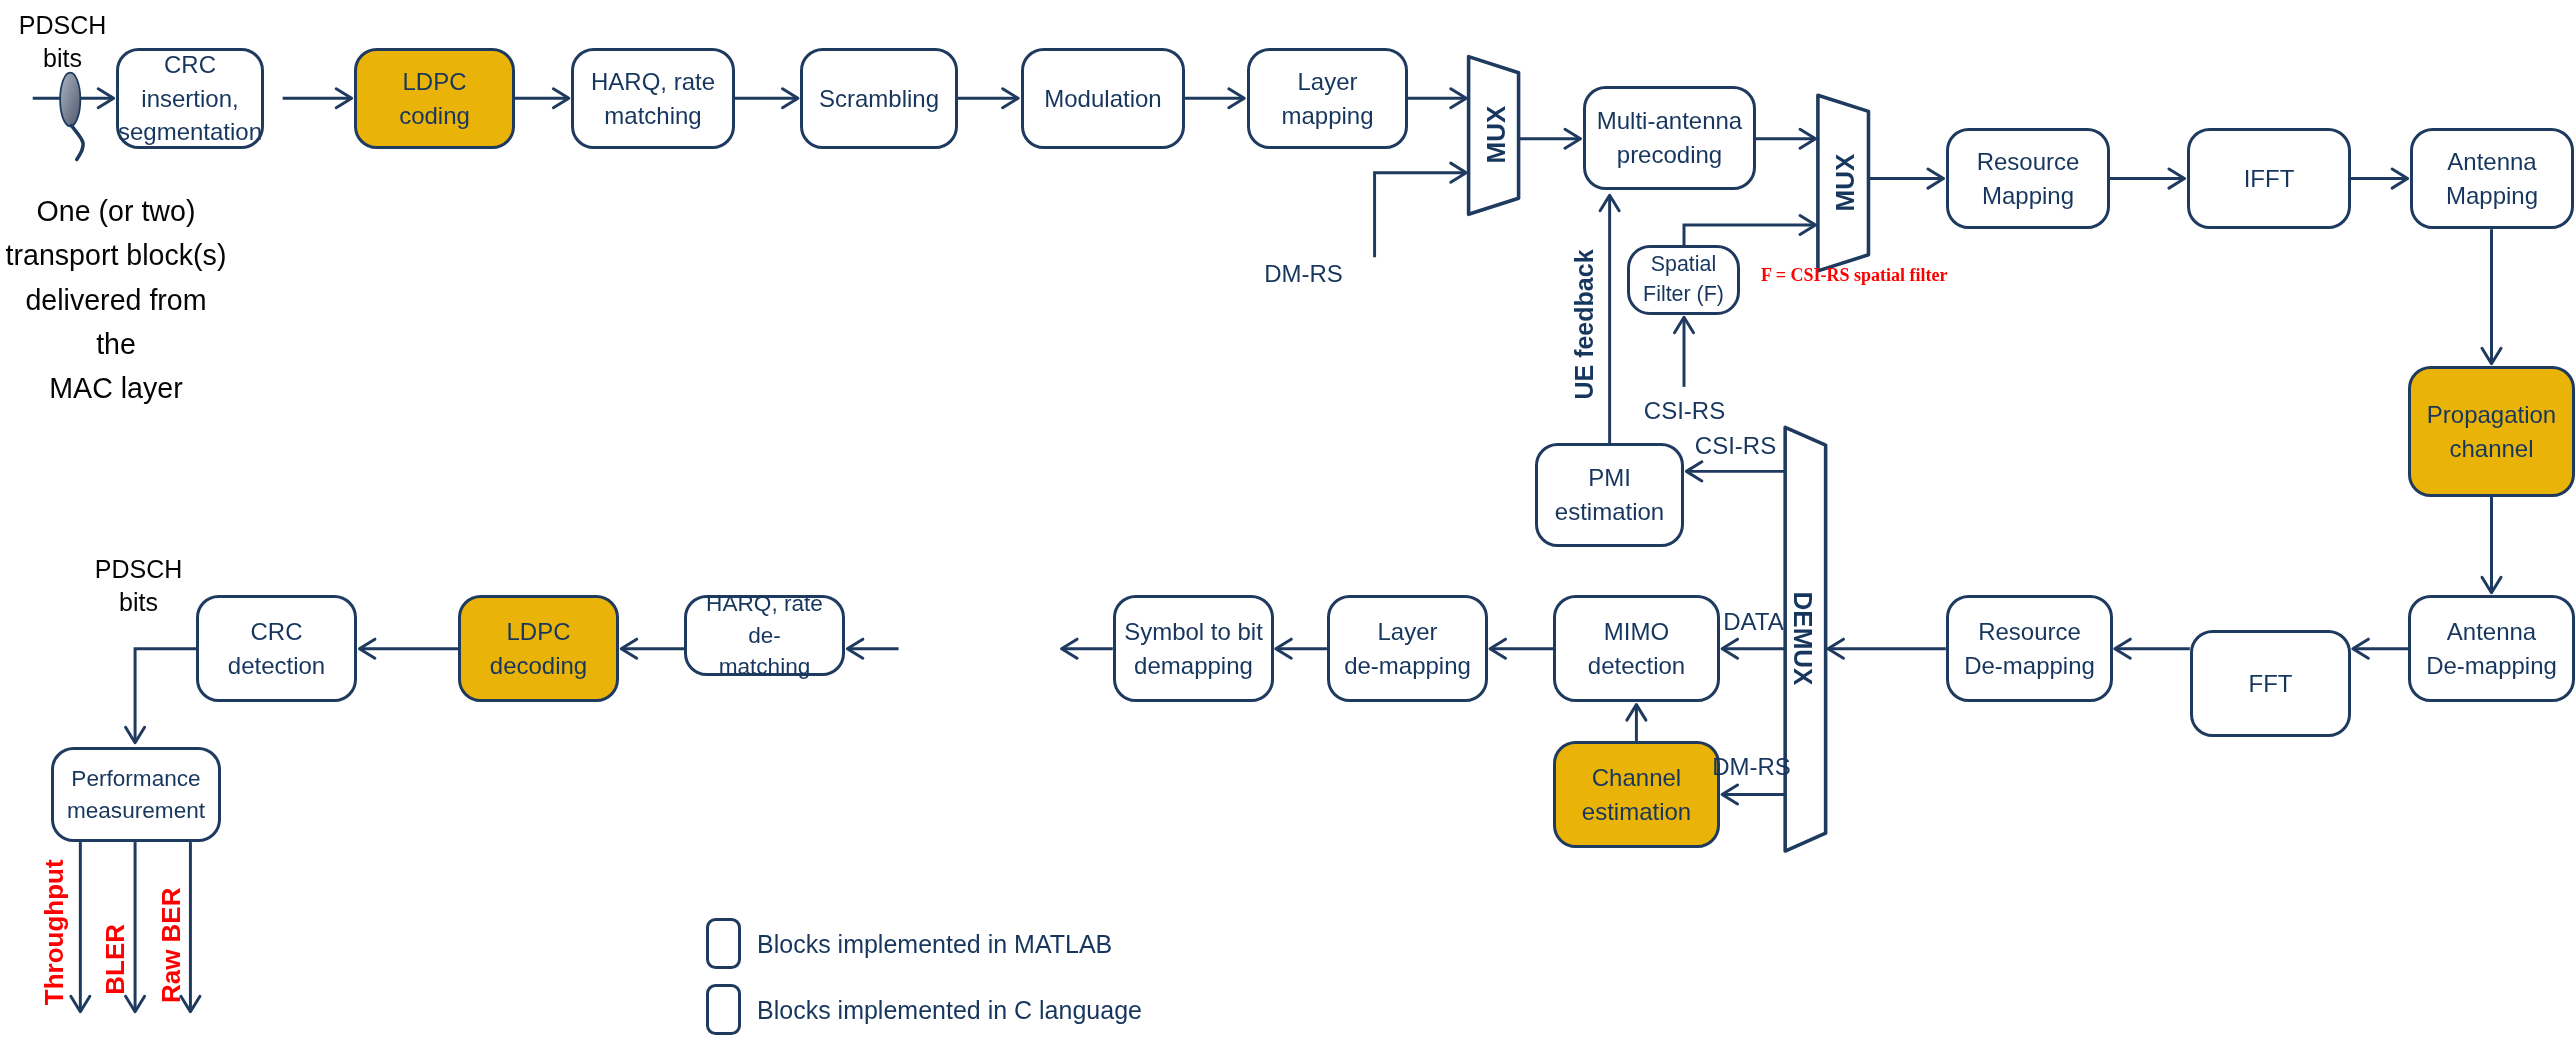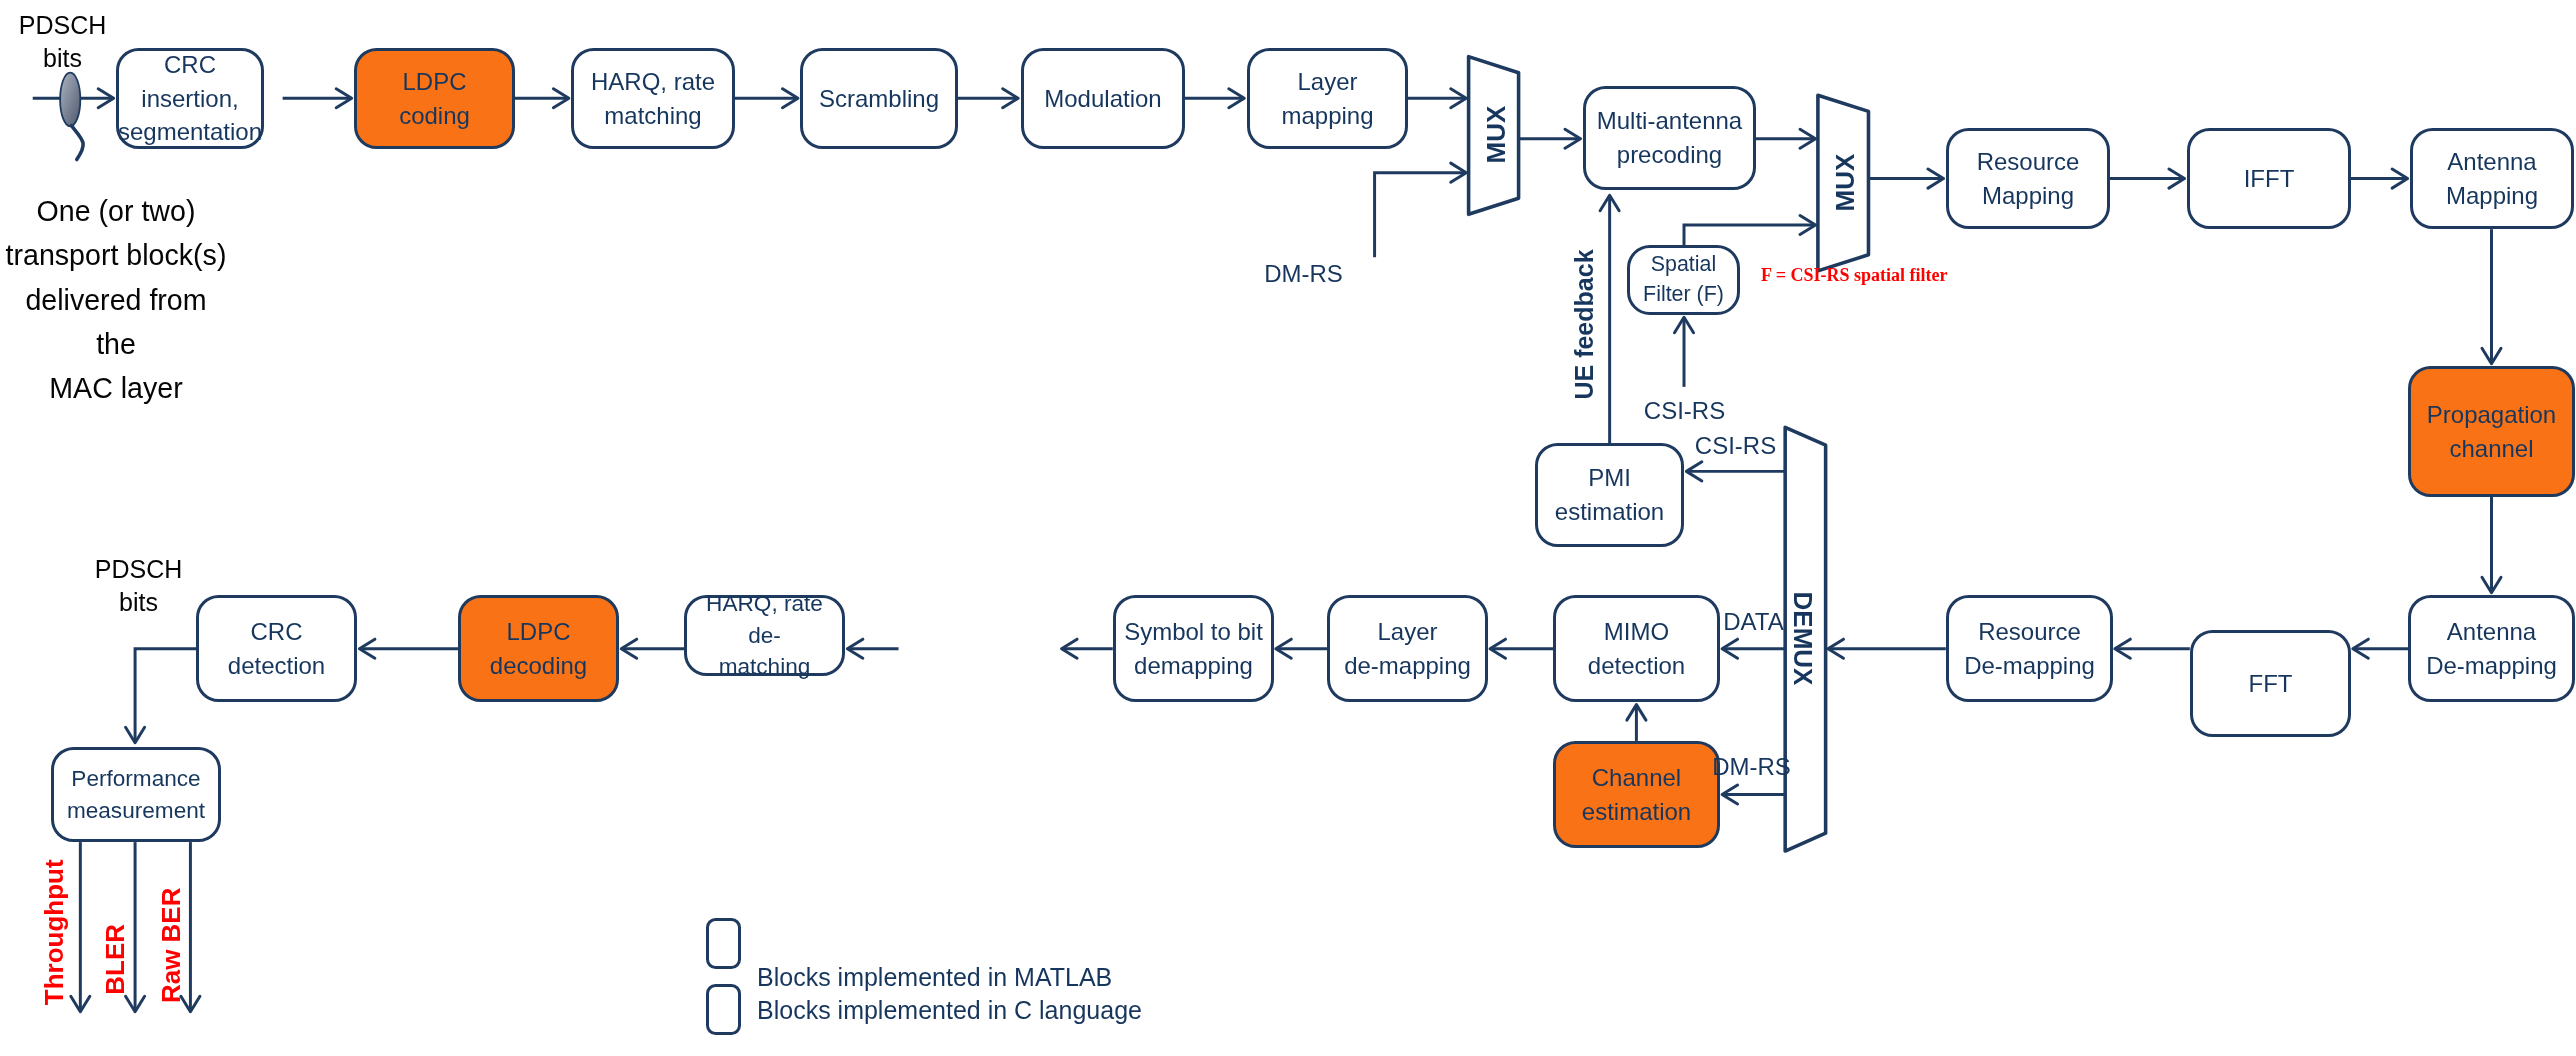--- a/index.html
+++ b/index.html
@@ -2,21 +2,21 @@
 <html style="font-size:9.5px"><head>
 <meta charset="utf-8">
 <style>
   html,body{margin:0;padding:0;background:#ffffff;}
   #canvas{position:relative;width:2576px;height:1057px;background:#ffffff;overflow:hidden;
           font-family:"Liberation Sans", sans-serif;}
   svg.layer{position:absolute;left:0;top:0;width:2576px;height:1057px;}
   .block{position:absolute;box-sizing:border-box;border:3px solid #1f3a5f;border-radius:22.6px;
          background:#ffffff;display:flex;align-items:center;justify-content:center;text-align:center;
          font-size:24px;color:#17365d;white-space:pre-line;line-height:1.4;z-index:2;}
-  .pink{background:#f97316;}
+  .pink{background:#eab308;}
   .fs38{font-size:22.6px;}
   .fs36{font-size:21.4px;}
   .lbl{position:absolute;color:#17365d;font-size:24px;text-align:center;white-space:pre-line;
        line-height:1.3;z-index:3;}
   .black{color:#050505;}
   .bold{font-weight:700;}
   .red{color:#ff0000;font-weight:700;}
   .left{text-align:left;}
   .note{font-size:28.6px;line-height:1.55;}
   .rotccw{transform:rotate(-90deg);}
@@ -162,18 +162,18 @@
   <div class="lbl" style="left:1692px;top:751px;width:119px;">DM-RS</div>
 
   <div class="lbl black" style="left:91px;top:553px;width:95px;font-size:25px;">PDSCH
 bits</div>
 
   <div class="lbl red rotccw" style="left:-37px;top:918px;width:179px;height:28.6px;font-size:26px;">Throughput</div>
   <div class="lbl red rotccw" style="left:24px;top:945px;width:179px;height:28.6px;font-size:26px;">BLER</div>
   <div class="lbl red rotccw" style="left:80px;top:931px;width:179px;height:28.6px;font-size:26px;">Raw BER</div>
 
   <div class="swatch" style="left:706px;top:918px;"></div>
-  <div class="lbl left" style="left:757px;top:928px;width:476px;font-size:25px;margin-top:33px;">Blocks implemented in MATLAB</div>
+  <div class="lbl left" style="left:757px;top:928px;width:476px;font-size:25px;">Blocks implemented in MATLAB</div>
   <div class="swatch pink" style="left:706px;top:984px;"></div>
   <div class="lbl left" style="left:757px;top:994px;width:476px;font-size:25px;">Blocks implemented in C language</div>
 
 </div>
 
 
 </body></html>

